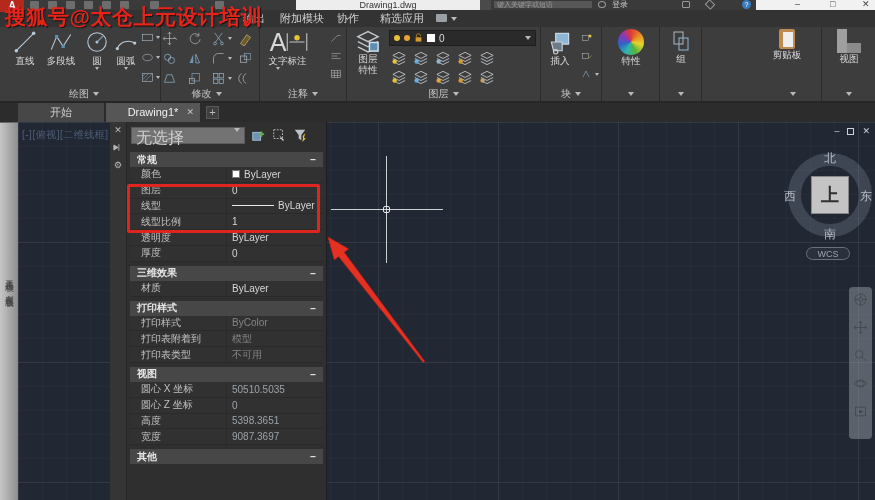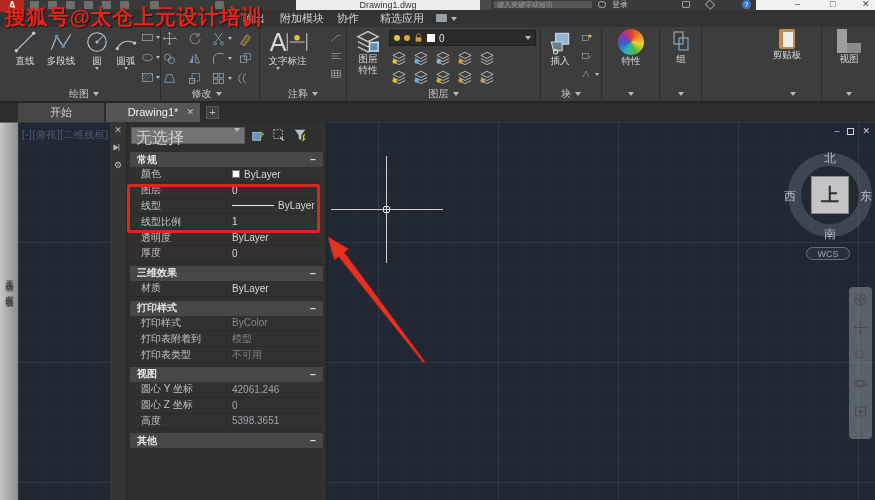--- a/index.html
+++ b/index.html
@@ -680,37 +680,43 @@
           <span class="pval dim">
             <span>不可用</span>
           </span>
         </div>
 
       <div class="shead">
           <span>视图</span>
           <span>−</span>
         </div>
       <div class="prow">
-          <span class="plab">圆心 Y 坐标</span>
+          <span class="plab">圆心 X 坐标</span>
           <span class="pval num">
-            <span>42061.246</span>
+            <span>50510.5035</span>
           </span>
         </div>
       <div class="prow">
           <span class="plab">圆心 Z 坐标</span>
           <span class="pval num">
             <span>0</span>
           </span>
         </div>
       <div class="prow">
           <span class="plab">高度</span>
           <span class="pval num">
             <span>5398.3651</span>
           </span>
         </div>
+      <div class="prow">
+          <span class="plab">宽度</span>
+          <span class="pval num">
+            <span>9087.3697</span>
+          </span>
+        </div>
 
       <div class="shead">
           <span>其他</span>
           <span>−</span>
         </div>
     </div>
   </div>
 
   <div class="redbox"></div>
 

